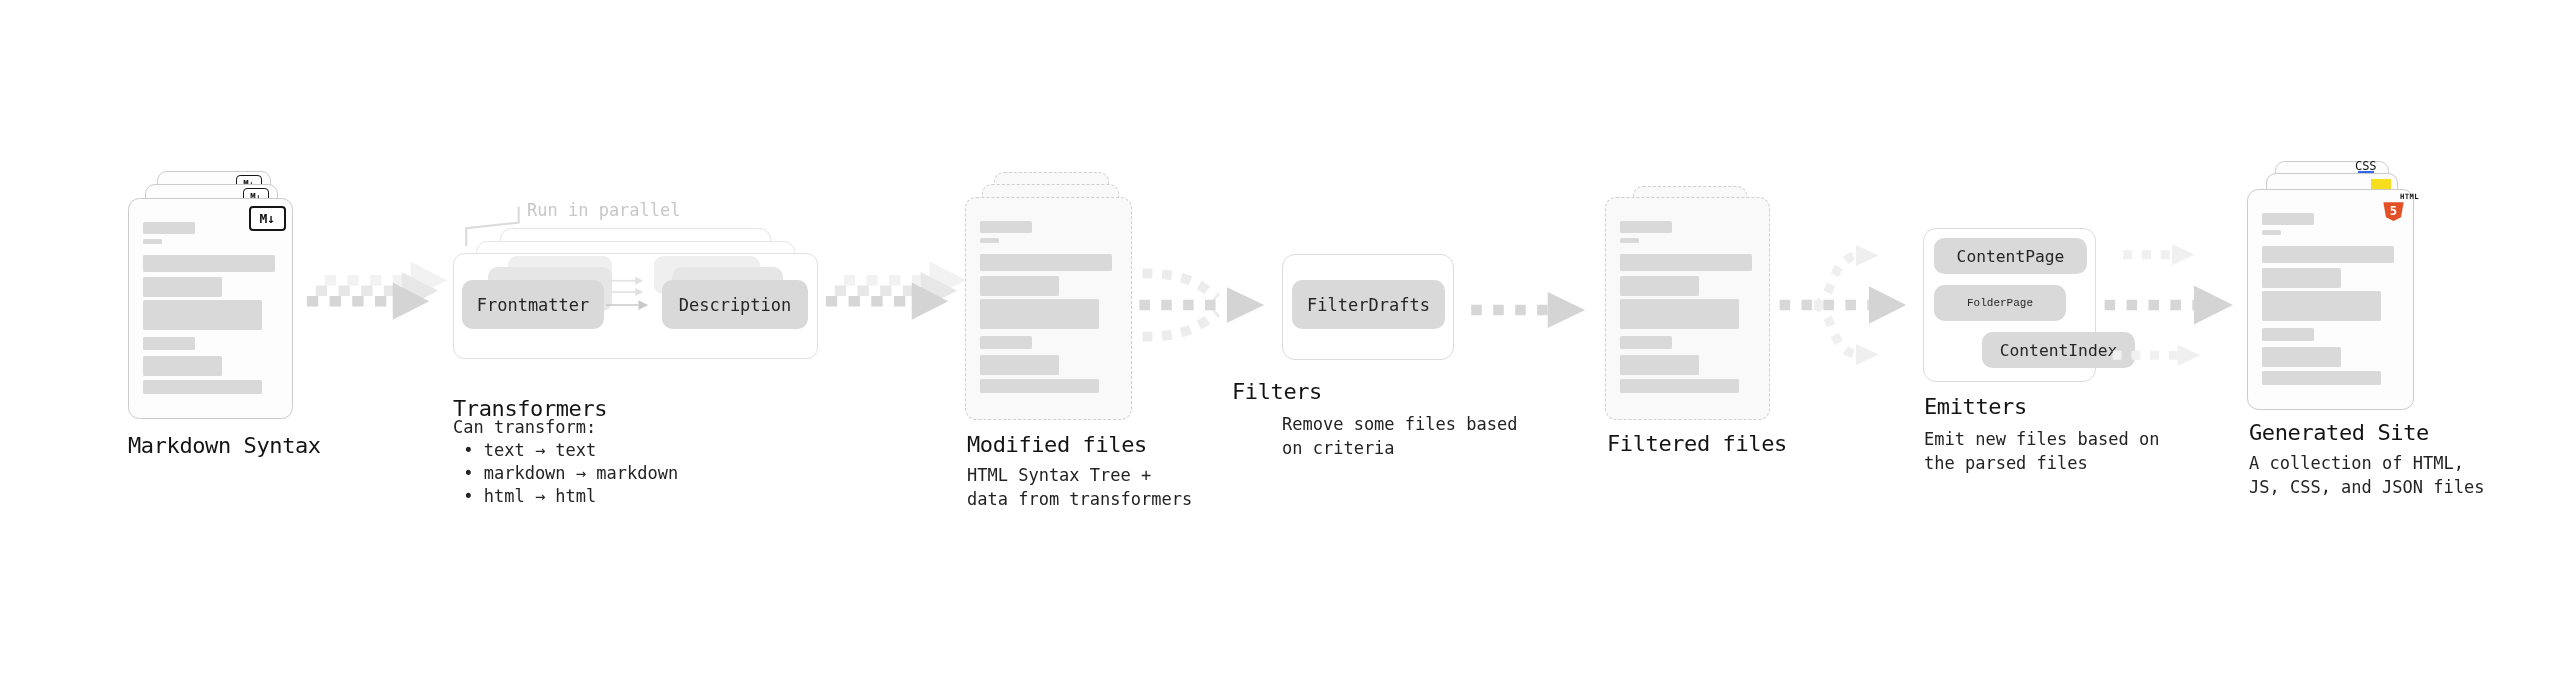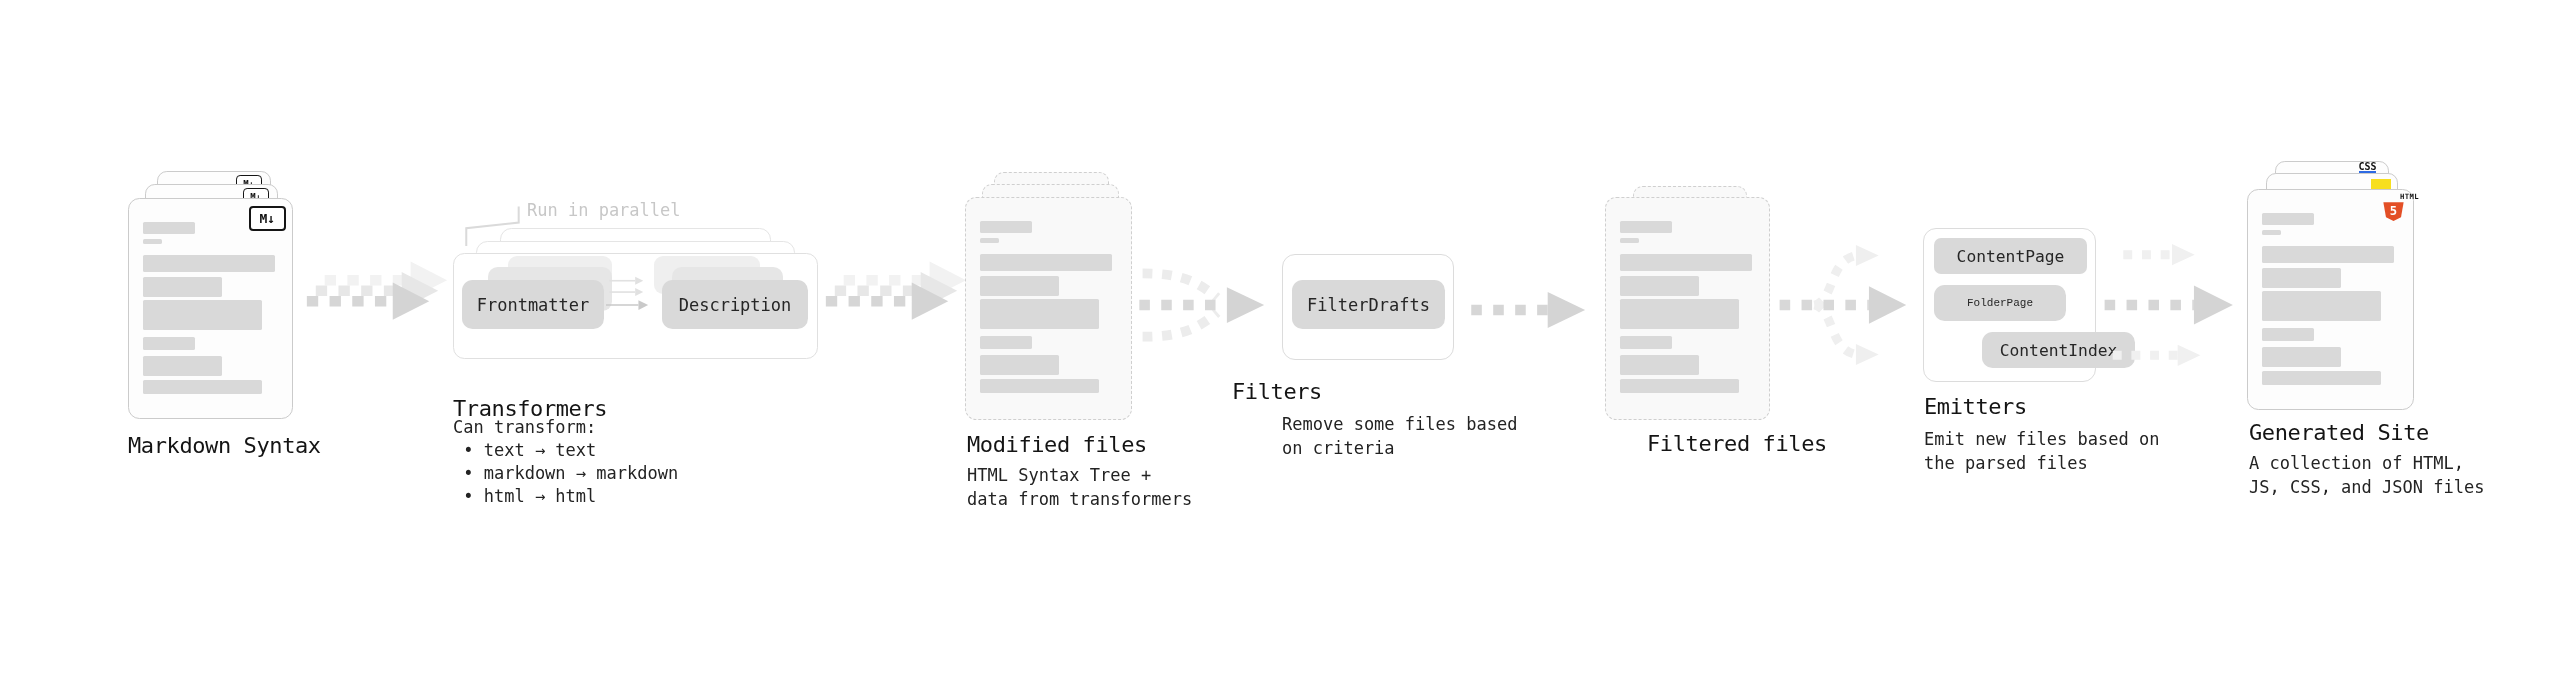--- a/index.html
+++ b/index.html
@@ -24,21 +24,21 @@
   .b6{width:52px;height:13px;margin-bottom:6.5px;}
   .b7{width:79px;height:19.5px;margin-bottom:4.9px;}
   .b8{width:119px;height:14px;}
 
   
   .md-badge{position:absolute;background:#ffffff;border:2.4px solid #151515;border-radius:4.1px;
     display:flex;align-items:center;justify-content:center;font-weight:bold;color:#111;}
   .md-badge.big{right:6.5px;top:7.3px;width:32.5px;height:20.3px;font-size:13px;}
   .md-badge.sm{right:8.1px;top:3.3px;width:24.4px;height:15.4px;font-size:9px;border-width:1.6px;}
   .css-badge{position:absolute;right:11.4px;top:2.4px;display:flex;flex-direction:column;align-items:center;}
-  .css-badge .css-word{font-size:10px;font-weight:bold;color:#111;line-height:5.7px;letter-spacing:0;}
+  .css-badge .css-word{font-size:12px;font-weight:normal;color:#111;line-height:5.7px;letter-spacing:0;}
   .css-badge .css-bar{width:16.3px;height:3.3px;margin-top:0.8px;}
   .js-badge{position:absolute;right:6.5px;top:4.9px;width:19.5px;height:10.6px;}
   .html5-badge{position:absolute;right:9px;top:3.3px;width:21px;display:flex;flex-direction:column;align-items:center;}
   .html5-word{font-size:7.3px;font-weight:bold;color:#111;line-height:8.1px;letter-spacing:0.4px;padding-left:32px;}
   .html5-shield{width:20.3px;height:18.7px;margin-top:0.8px;display:flex;align-items:center;justify-content:center;
     clip-path:polygon(0% 0%,100% 0%,87% 80%,50% 100%,13% 80%);}
   .html5-five{color:#fff;font-size:12.2px;font-weight:bold;line-height:16.3px;}
 
   
   .tcontainer{position:absolute;box-sizing:border-box;background:#ffffff;border:1.6px solid #e5e5e5;border-radius:11.4px;}
@@ -202,35 +202,35 @@
         <i class="b b1"></i>
           <i class="b b2"></i>
           <i class="b b3"></i>
           <i class="b b4"></i>
         <i class="b b5"></i>
           <i class="b b6"></i>
           <i class="b b7"></i>
           <i class="b b8"></i>
       </div>
     </div>
-    <div class="stage-label" style="left:1607px;top:431px;margin-left:40px;">Filtered files</div>
+    <div class="stage-label" style="left:1607px;top:431px;">Filtered files</div>
   </div>
 
   <svg class="abs" style="left:1778px;top:240px;" width="138" height="130" viewBox="0 0 170 160">
     <path d="M45,80 C70,74 62,26 96,19" stroke="#efefef" stroke-width="11" stroke-dasharray="11 12" fill="none"></path>
     <polygon points="96,6 124,19 96,32" fill="#efefef"></polygon>
     <path d="M45,80 C70,86 62,134 96,141" stroke="#efefef" stroke-width="11" stroke-dasharray="11 12" fill="none"></path>
     <polygon points="96,128 124,141 96,154" fill="#efefef"></polygon>
     <line x1="2" y1="80" x2="112" y2="80" stroke="#d8d8d8" stroke-width="13" stroke-dasharray="13 14"></line>
     <polygon points="112,57 158,80 112,103" fill="#d4d4d4"></polygon>
   </svg>
 
   <div>
     <div class="ocontainer abs" style="left:1923px;top:228px;width:173px;height:154px;"></div>
-    <div class="pill" style="left:1934px;top:238px;width:153px;height:36px;font-size:16.3px;border-radius:7px;">ContentPage</div>
+    <div class="pill" style="left:1934px;top:238px;width:153px;height:36px;font-size:16.3px;">ContentPage</div>
     <div class="pill" style="left:1934px;top:285px;width:132px;height:36px;font-size:11px;font-family:Liberation Mono, monospace;">FolderPage</div>
     <div class="pill" style="left:1934px;top:332px;width:153px;height:36px;font-size:16.3px;margin-left:48px;">ContentIndex</div>
     <div class="stage-label" style="left:1924px;top:394px;">Emitters</div>
     <div class="stage-desc" style="left:1924px;top:427px;">Emit new files based on
 the parsed files</div>
   </div>
 
   <svg class="abs" style="left:2103px;top:240px;" width="138" height="130" viewBox="0 0 170 160">
     <line x1="25" y1="18" x2="85" y2="18" stroke="#f0f0f0" stroke-width="11" stroke-dasharray="11 12"></line>
     <polygon points="85,5 113,18 85,31" fill="#f0f0f0"></polygon>

